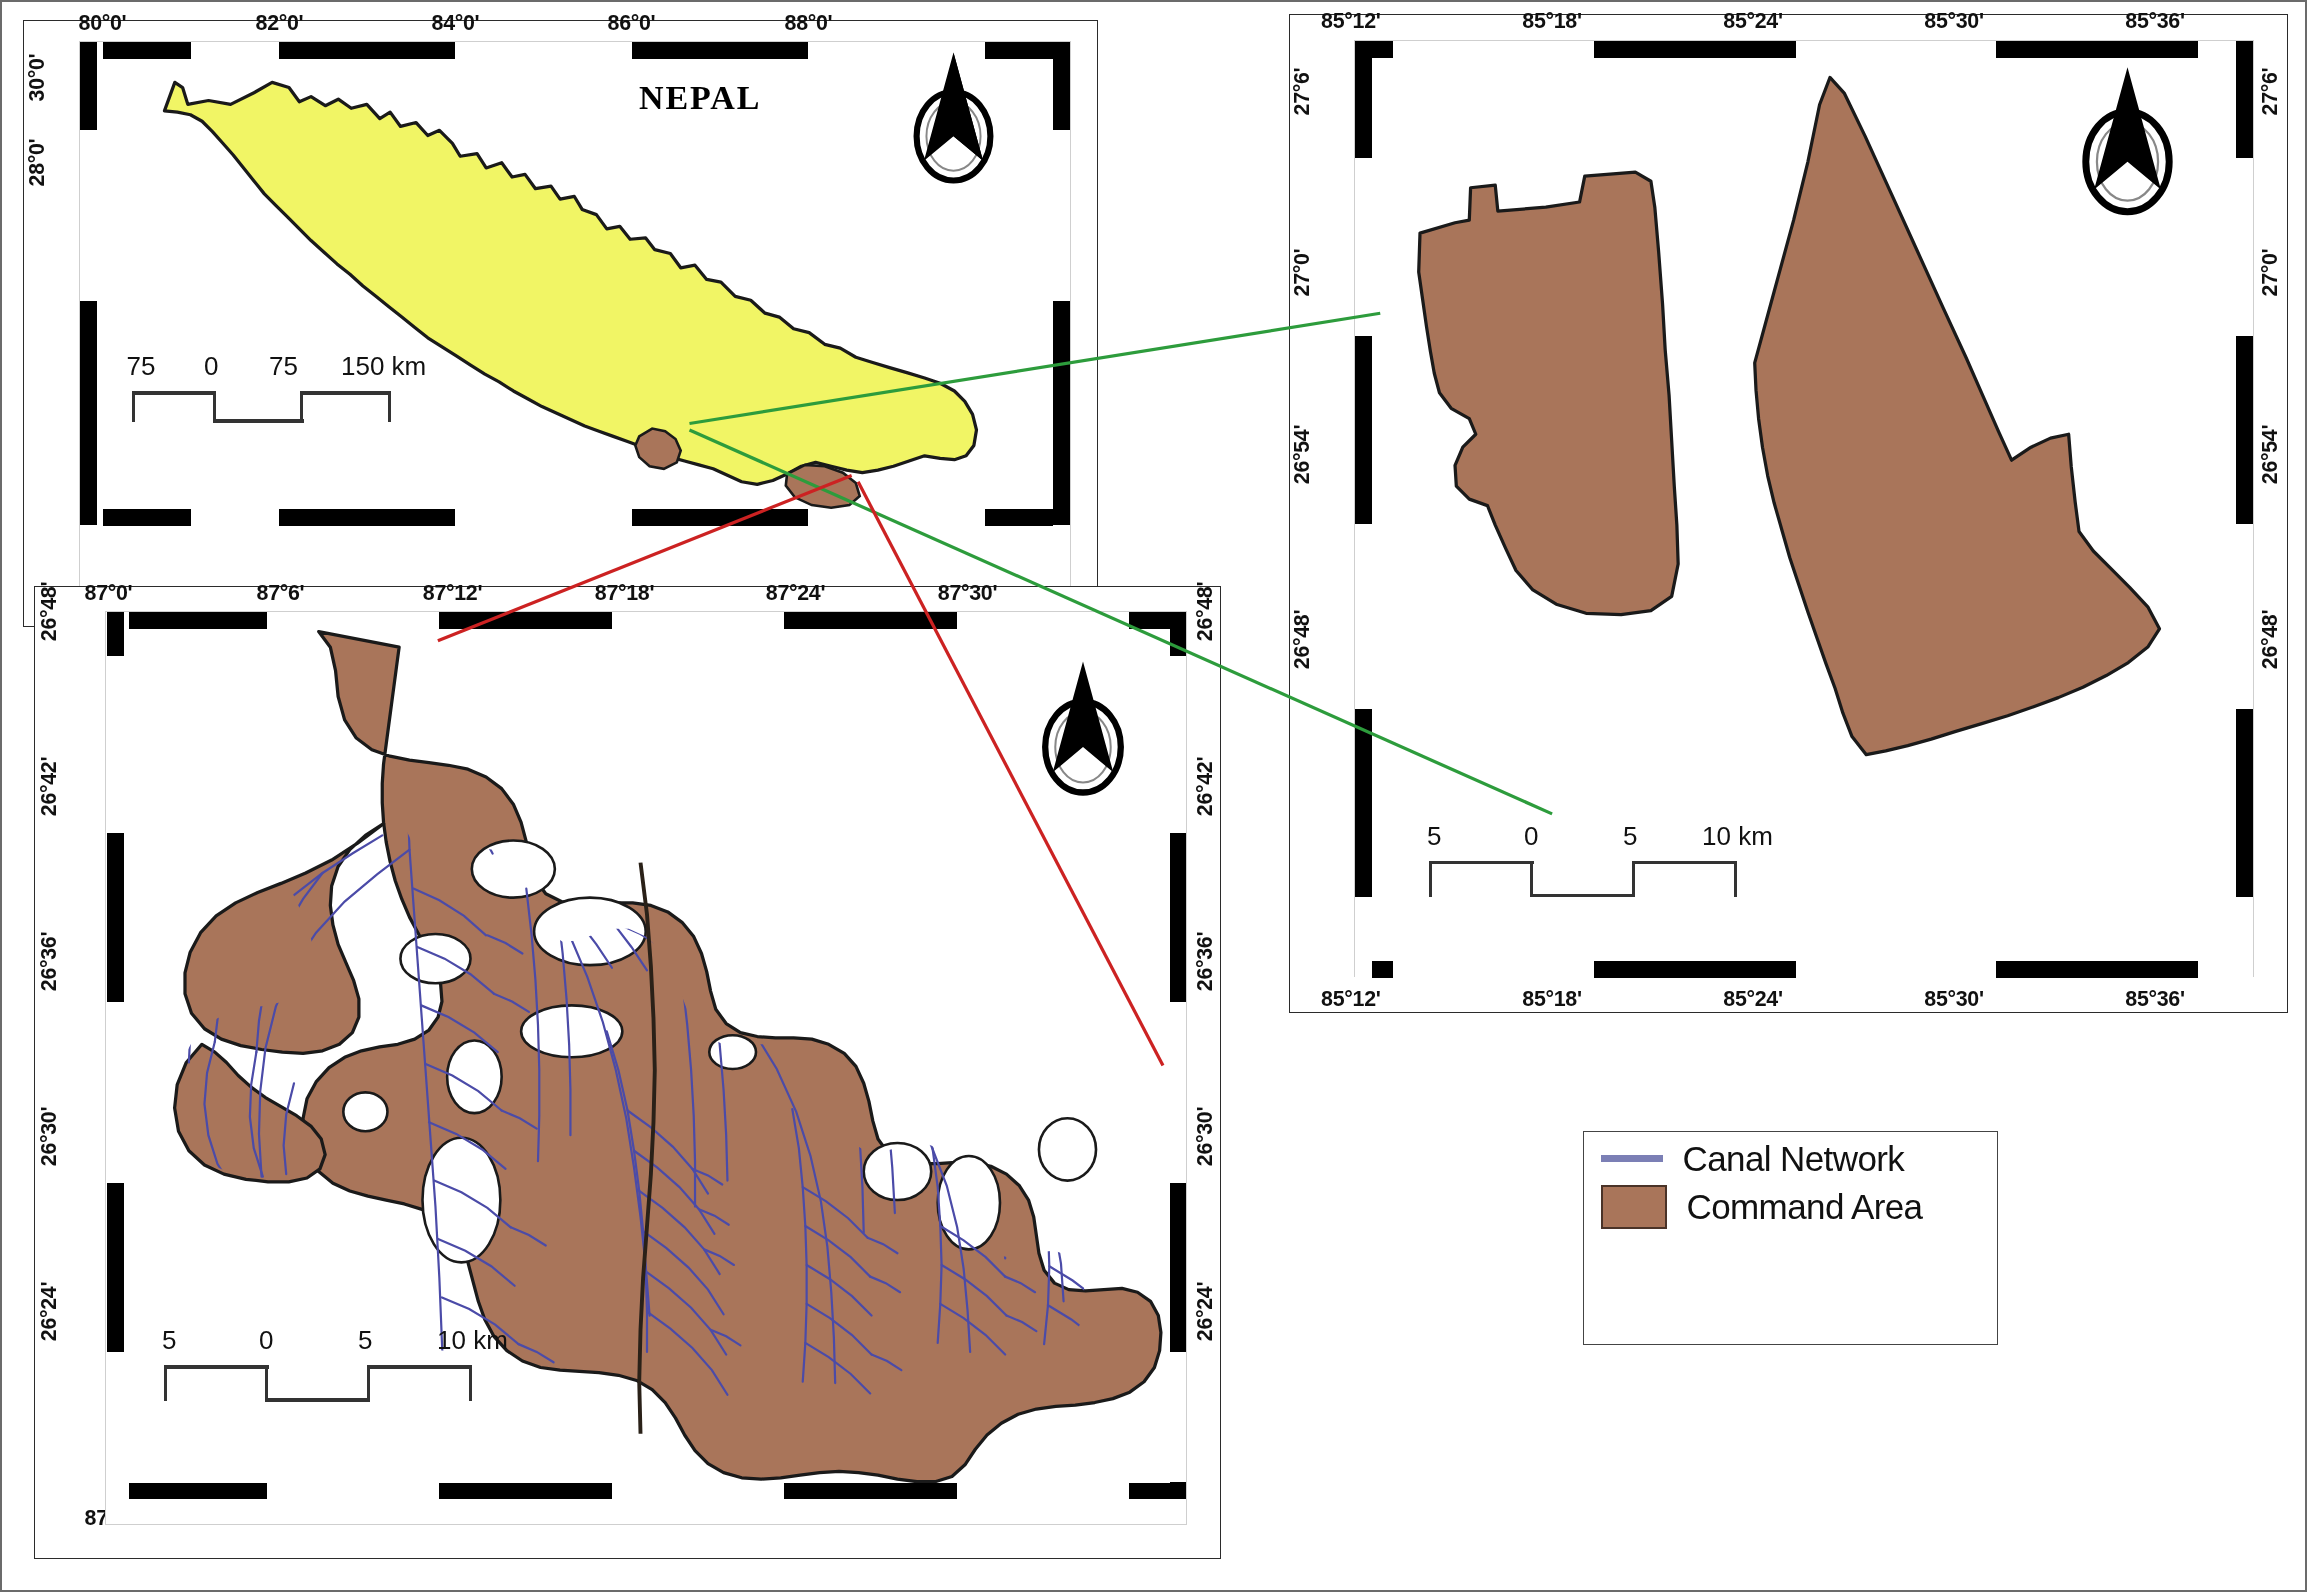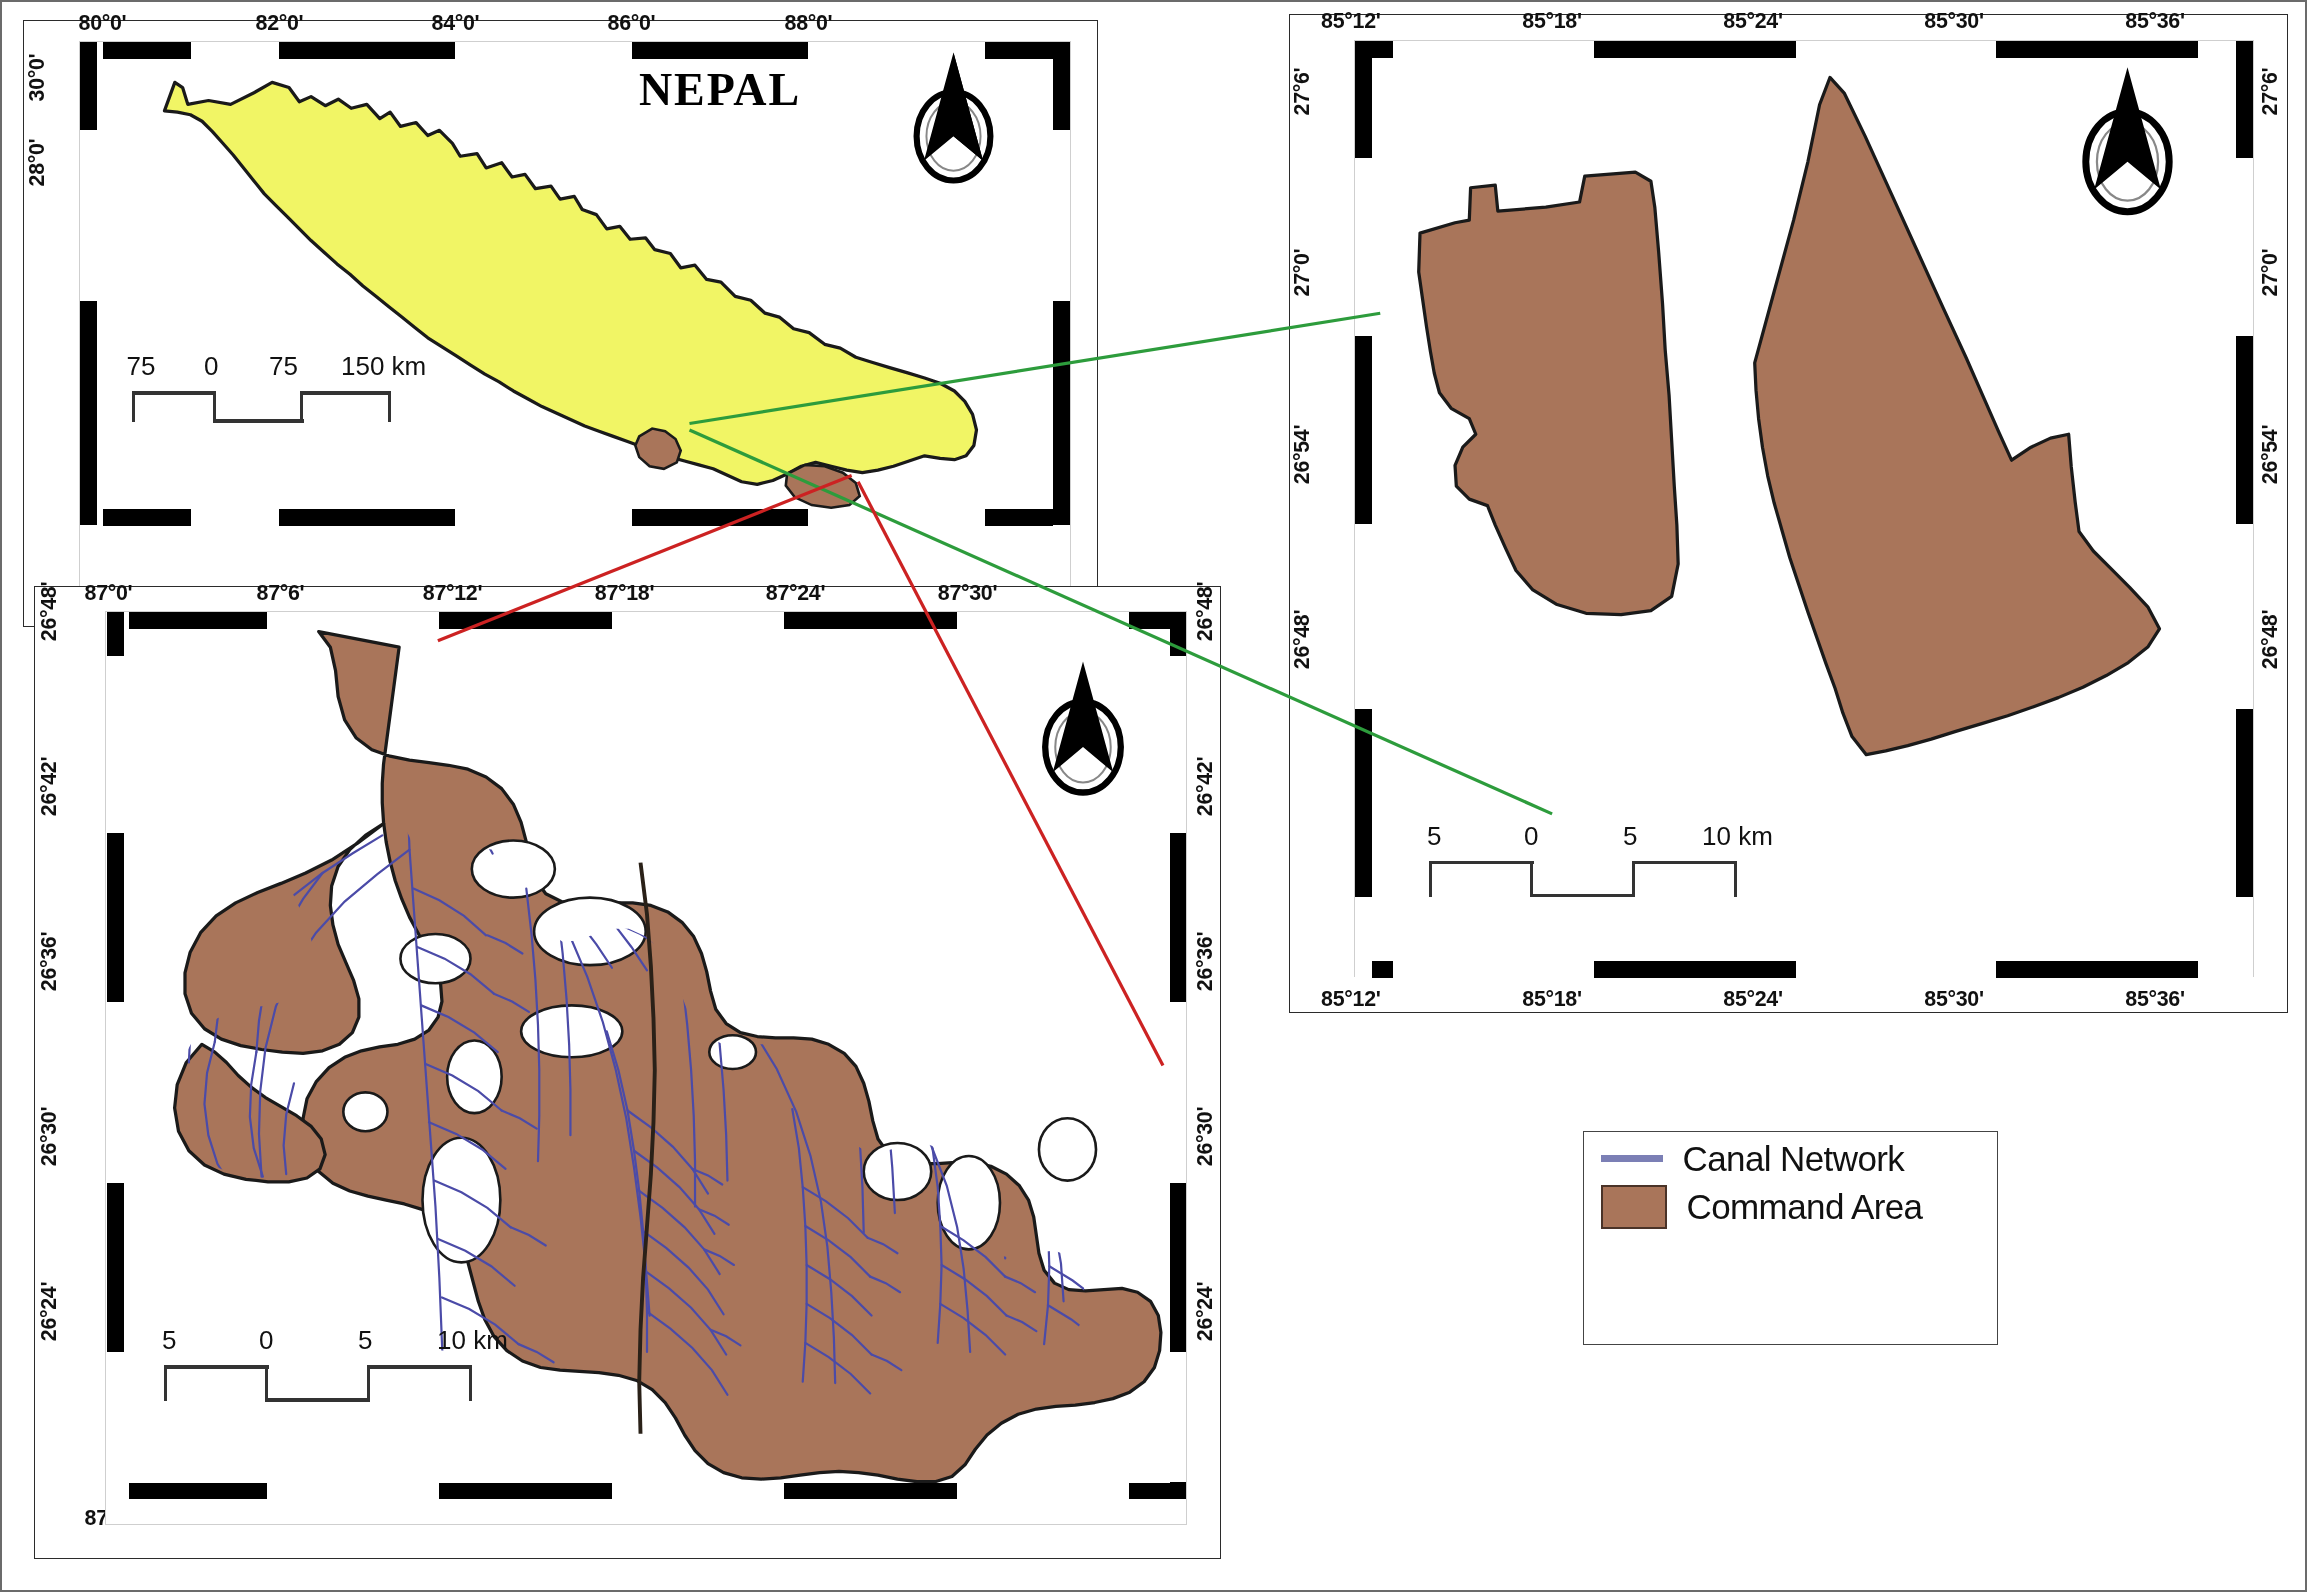--- a/index.html
+++ b/index.html
@@ -129,21 +129,21 @@
                  L226,168 L210,148 L194,130 L178,112 L162,96 L144,86 L124,82 Z" fill="#f1f565" stroke="#1a1a1a" stroke-width="5" stroke-linejoin="round"></path>
 
         <path d="M836,582 L856,570 L876,574 L892,586 L900,604 L894,622 L874,632
                  L852,628 L836,614 L830,596 Z" fill="#a9755a" stroke="#1a1a1a" stroke-width="4"></path>
 
         <path d="M1064,640 L1092,626 L1122,628 L1150,638 L1170,654 L1176,674
                  L1160,688 L1132,692 L1102,688 L1076,676 L1062,658 Z" fill="#a9755a" stroke="#1a1a1a" stroke-width="4"></path>
       </svg>
     </div>
 
-    <div class="maptitle" style="left:616px;top:44px;font-size:46px;font-family:'Liberation Serif',serif;
+    <div class="maptitle" style="left:616px;top:59px;font-size:34px;font-family:'Liberation Serif',serif;
                 font-weight:900;letter-spacing:1.9px;">NEPAL</div>
 
     <div class="north" style="left:869px;top:27px;width:123px;height:149px;">
       <svg viewBox="0 0 100 120">
         <ellipse cx="50" cy="72" rx="30" ry="36" fill="none" stroke="#000" stroke-width="5"></ellipse>
         <ellipse cx="50" cy="72" rx="22" ry="28" fill="none" stroke="#888" stroke-width="1.6"></ellipse>
         <path d="M50,4 L74,92 L50,72 L26,92 Z" fill="#000"></path>
         <path d="M50,4 L74,92 L50,72 Z" fill="#000"></path>
       </svg>
     </div>

